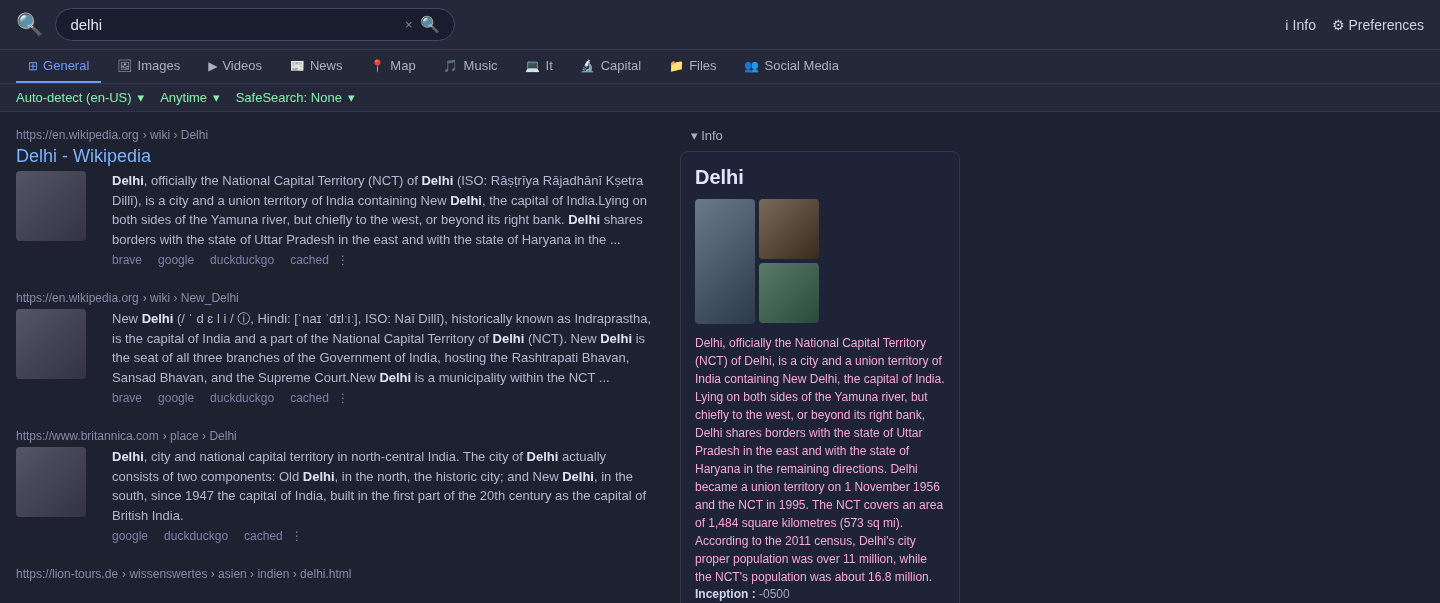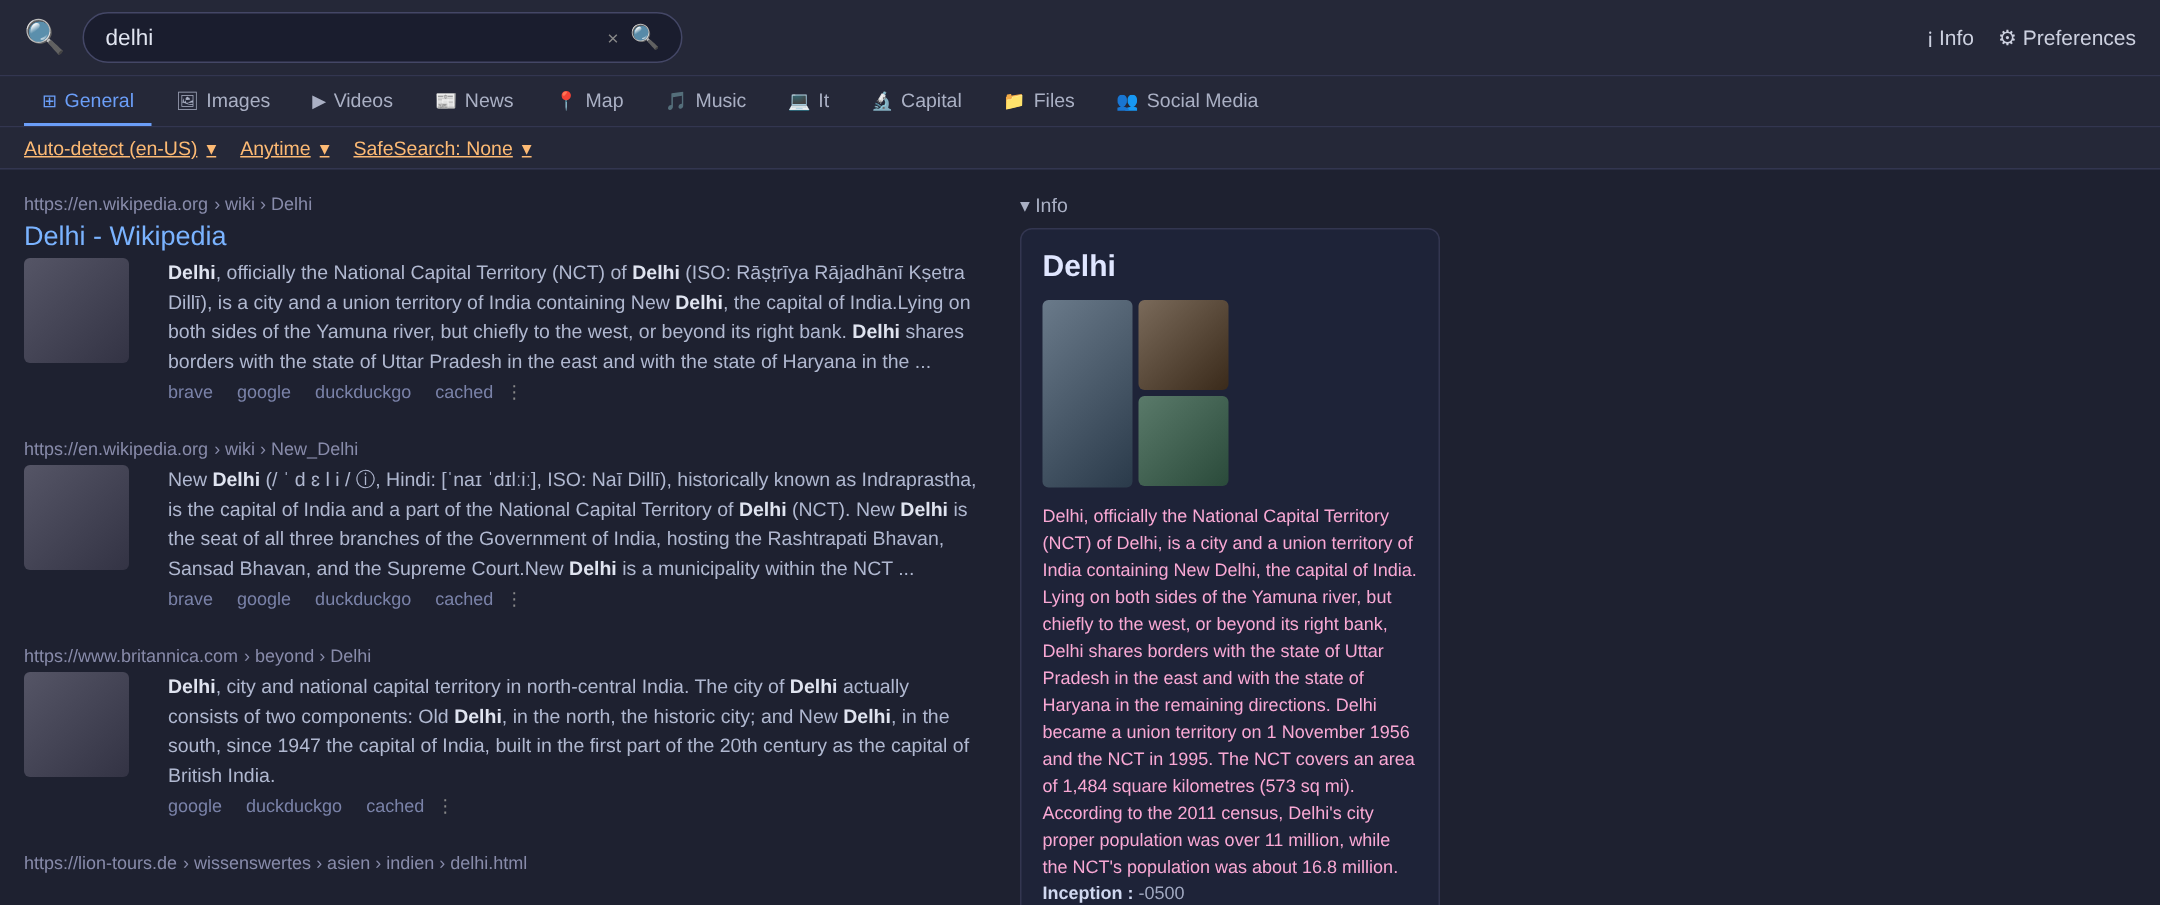--- a/index.html
+++ b/index.html
@@ -96,21 +96,21 @@
       display: flex;
       align-items: center;
       gap: 6px;
       color: #aab0c4;
       font-size: 13px;
       cursor: pointer;
       background: transparent;
       border: none;
       outline: none;
     }
-    .filter-dropdown span { color: #fdba74; text-decoration: underline; }
+    .filter-dropdown span { color: #86efac; }
     
     #main {
       display: flex;
       padding: 16px;
       gap: 24px;
       max-width: 1440px;
     }
     #results-col { flex: 1; max-width: 640px; }
     
     .result-item {
@@ -177,20 +177,21 @@
       flex-shrink: 0;
     }
     #info-toggle {
       color: #aab0c4;
       font-size: 13px;
       cursor: pointer;
       display: flex;
       align-items: center;
       gap: 4px;
       margin-bottom: 8px;
+      margin-left: 11px;
     }
     #info-card {
       background: #1e2338;
       border: 1px solid #333650;
       border-radius: 8px;
       padding: 14px;
     }
     #info-card-title {
       font-size: 20px;
       color: #e0e6ff;
@@ -356,21 +357,21 @@
               <span> </span>
               <a class="result-action-link">cached</a>
           <span class="dot-menu">⋮</span>
         </div>
       </div>
     </div>
   </div>
       <div class="result-item">
     <div class="result-url">
       <span>https://www.britannica.com</span>
-      <span> › beyond › Delhi</span>
+      <span> › place › Delhi</span>
     </div>
     <div class="result-body">
       <div class="result-thumb">
             <div class="thumb-placeholder"></div>
           </div>
       <div>
         <div class="result-snippet"><strong>Delhi</strong>, city and national capital territory in north-central India. The city of <strong>Delhi</strong> actually consists of two components: Old <strong>Delhi</strong>, in the north, the historic city; and New <strong>Delhi</strong>, in the south, since 1947 the capital of India, built in the first part of the 20th century as the capital of British India.</div>
         <div class="result-actions">
           <a class="result-action-link">google</a>
               <span> </span>

